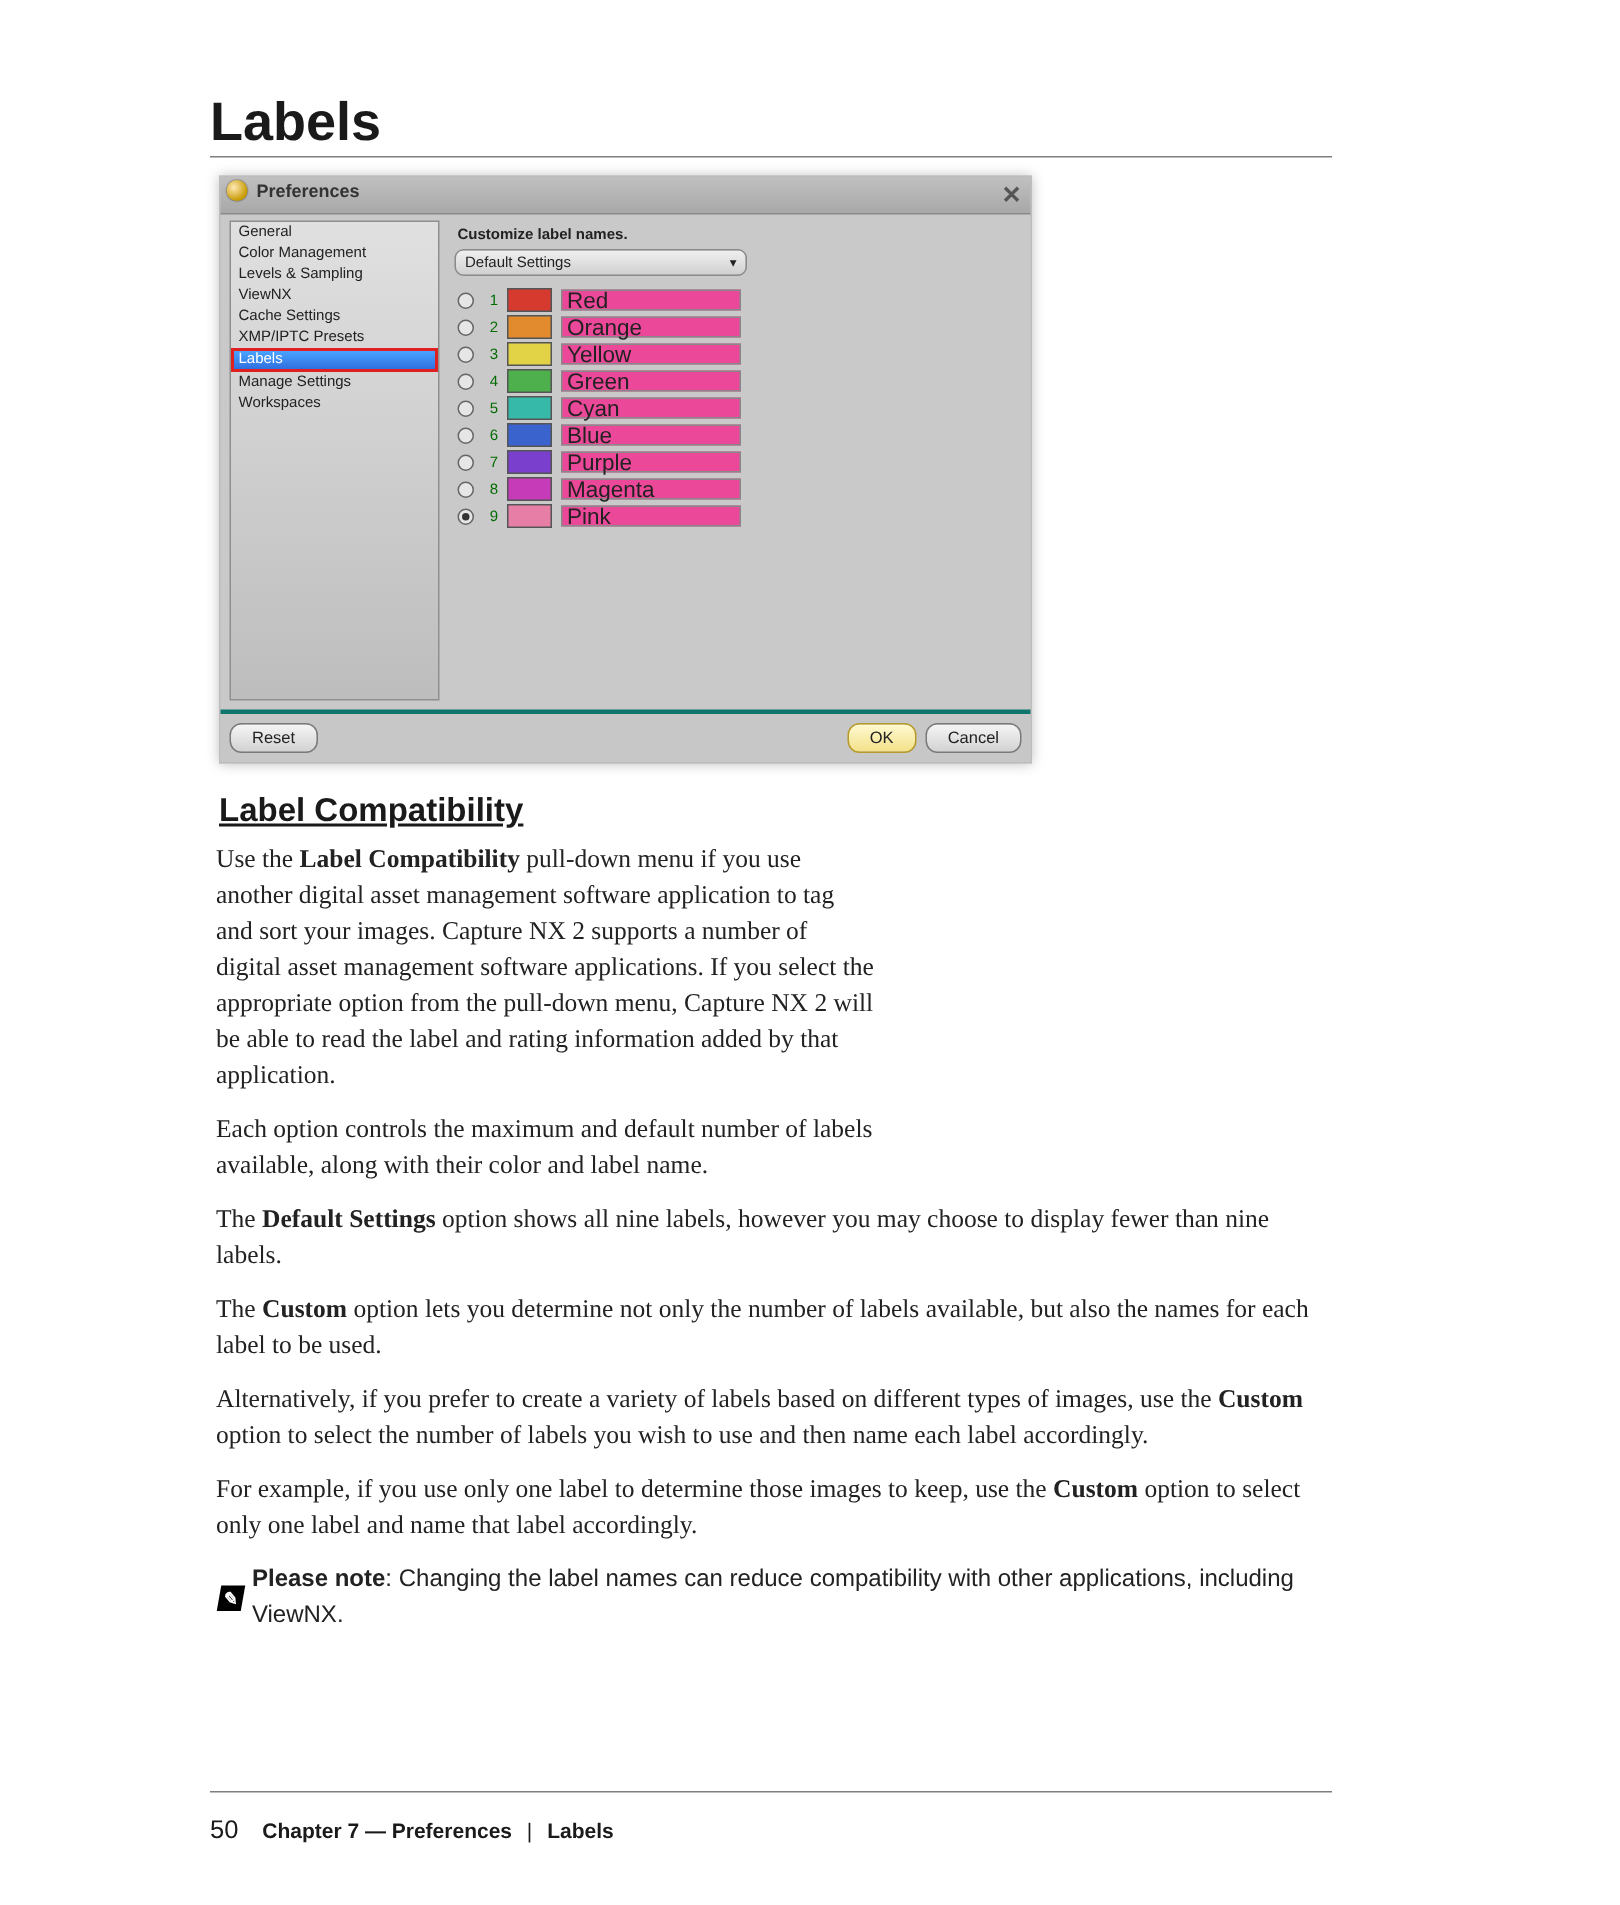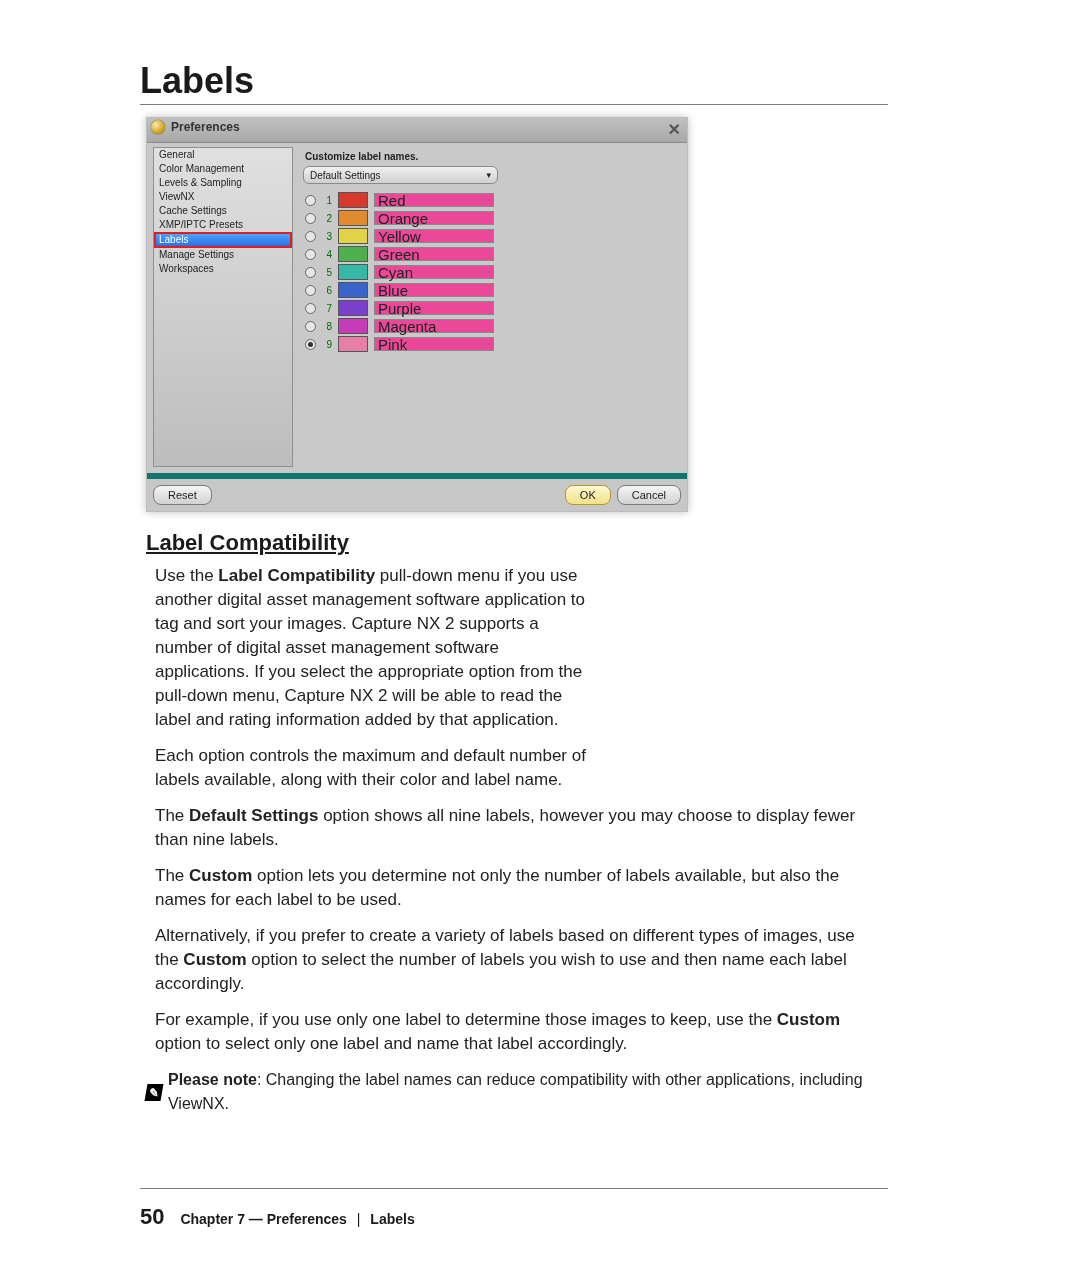--- a/index.html
+++ b/index.html
@@ -150,21 +150,21 @@
     border: 1px solid #888;
     background: #ec4899;
     box-sizing: border-box;
     display: inline-flex;
     align-items: center;
   }
   .shot-footer {
     display: flex;
     align-items: center;
     background: #c7c7c7;
-    border-top: 6px solid #0f766e;
+    border-top: 3px solid #0f766e;
     padding: 6px;
     gap: 6px;
   }
   .btn {
     font-size: 11px;
     padding: 2px 14px;
     height: 20px;
     box-sizing: border-box;
     border: 1px solid #7a7a7a;
     border-radius: 8px;
@@ -183,21 +183,22 @@
     font-size: 22px;
     font-weight: 700;
     color: #1a1a1a;
     text-decoration: underline;
     margin: 8px 0 6px 6px;
   }
   .body-p {
     font-size: 17px;
     line-height: 24px;
     color: #222;
-    margin: 8px 6px 12px 15px;
+    margin: 8px 6px 12px 4px;
+    font-family: Liberation Serif, serif;
   }
   .bold { font-weight: 700; }
   .note-line {
     display: flex; align-items: center;
     gap: 6px; margin: 4px 6px 0 6px;
     font-size: 16px; line-height: 24px;
   }
   .note-icon {
     width: 17px; height: 17px;
     background: #000; color: #fff;
@@ -214,21 +215,21 @@
   .pg-rule {
     position: absolute;
     top: -6px; left: 140px; right: 60px;
     border-top: 1px solid #7f7f7f; height:0;
   }
   .pg-footer-inner {
     font-size: 14px;
     color: #1a1a1a;
     padding-left: 140px;
   }
-  .pg-num { font-weight: 700; margin-right: 12px; font-size: 22px; }
+  .pg-num { font-weight: 400; margin-right: 12px; font-size: 17px; }
   .pg-chapter { font-weight: 700; }
   .pg-sep { margin: 0 6px; }
   .pg-section { font-weight: 700; }
 </style>
 </head>
 <body>
 
 <div class="page">
 
   <h1 class="main-heading">Labels</h1>

